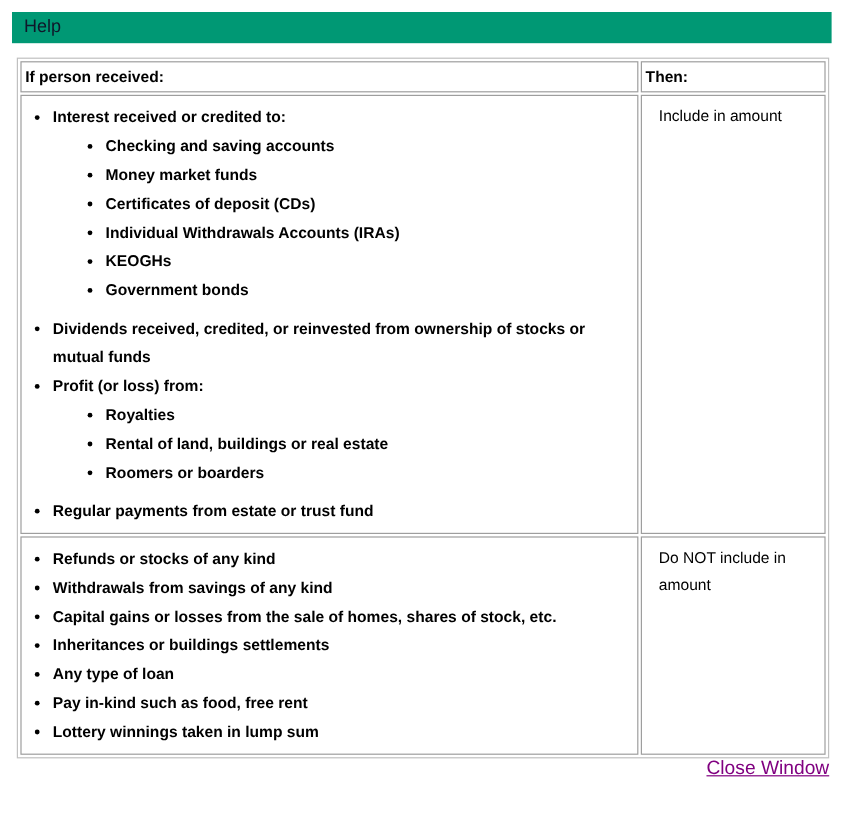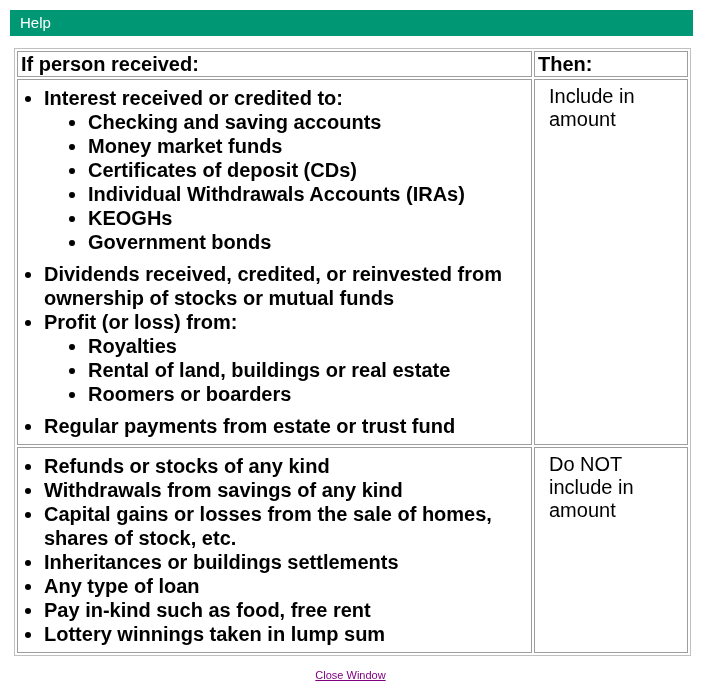--- a/index.html
+++ b/index.html
@@ -11,38 +11,38 @@
   }
   .page {
     width: 707px;
     height: 684px;
     padding: 10px 14px 0 10px;
     position: relative;
   }
   .title-bar {
     height: 26px;
     background: #009874;
-    color: #ffffff;
+    color: #0f172a;
     font-size: 15px;
     line-height: 26px;
     padding-left: 10px;
   }
   table.help-table {
     border-collapse: separate;
     border-spacing: 2px;
     border: 1px solid #c0c0c0;
     background: #ffffff;
     margin: 12px 0 0 4px;
     width: 677px;
     table-layout: fixed;
   }
   th, td {
     border: 1px solid #9e9e9e;
     vertical-align: top;
-    font-size: 20px;
+    font-size: 13px;
     background: #ffffff;
   }
   th {
     text-align: left;
     font-weight: bold;
     padding: 2px 3px;
     height: 24px;
     line-height: 20px;
     white-space: nowrap;
     overflow: hidden;
@@ -57,24 +57,23 @@
   .if-cell ul ul {
     margin: 0 0 8px 0;
     padding-left: 44px;
     list-style-type: disc;
   }
   td.then-cell {
     padding: 5px 3px 2px 14px;
     line-height: 23px;
   }
   .footer {
-    margin-top: 13px;
     padding-right: 2px;
-    text-align: center;
-    font-size: 11px;
+    text-align: right;
+    font-size: 16px;
   }
   .close-link {
     color: #800080;
     text-decoration: underline;
     cursor: pointer;
   }
 </style>
 </head>
 <body>
 

